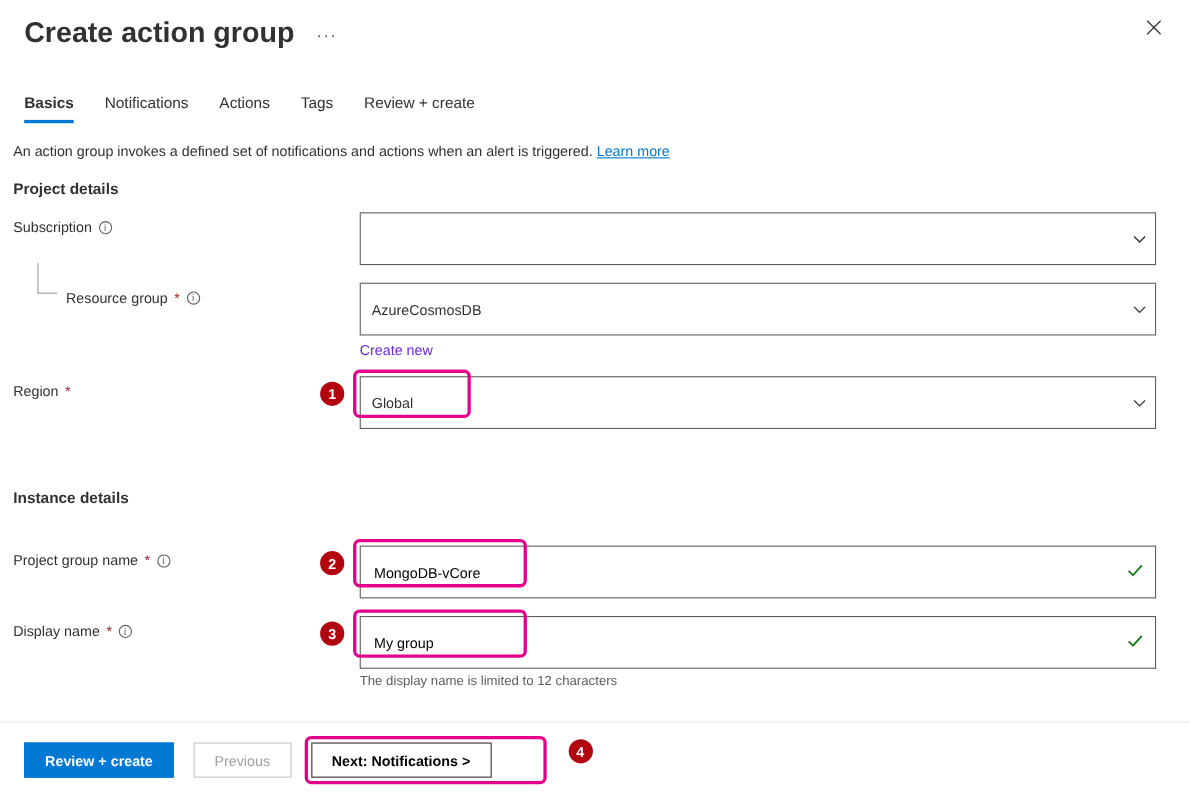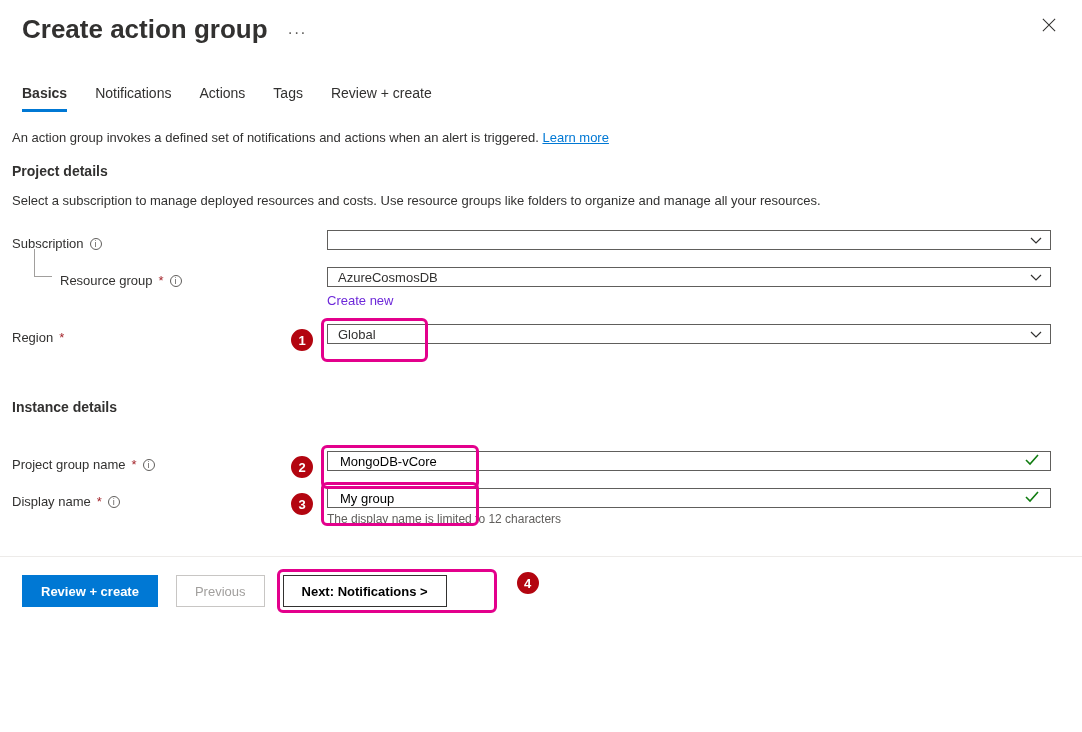--- a/index.html
+++ b/index.html
@@ -85,21 +85,21 @@
       justify-content: center;
       font-size: 9px;
       color: #605e5c;
       cursor: pointer;
     }
 
     .field-col { flex: 1; max-width: 724px; }
 
     .dropdown, .text-input {
       width: 100%;
-      height: 20px;
+      height: 48px;
       border: 1px solid #605e5c;
       background: #fff;
       display: flex;
       align-items: center;
       padding: 0 10px;
       font-size: 13px;
       position: relative;
     }
     .text-input { border-color:#605e5c; }
     .text-input.valid { border-color:#605e5c; }
@@ -201,21 +201,20 @@
   <div class="tab">Review + create</div>
 </div>
 
 <div class="content">
 
   <div class="intro">
     <span>An action group invokes a defined set of notifications and actions when an alert is triggered. </span><span class="link">Learn more</span>
   </div>
 
   <div class="section-heading">Project details</div>
-  <div class="section-desc">Select a subscription to manage deployed resources and costs. Use resource groups like folders to organize and manage all your resources.</div>
 
   <div class="form-row">
     <div class="label-col">
       <span>Subscription</span>
       <span class="info-icon">i</span>
     </div>
     <div class="field-col">
       <div class="dropdown">
         <span></span>
         <span style="flex:1"></span>

